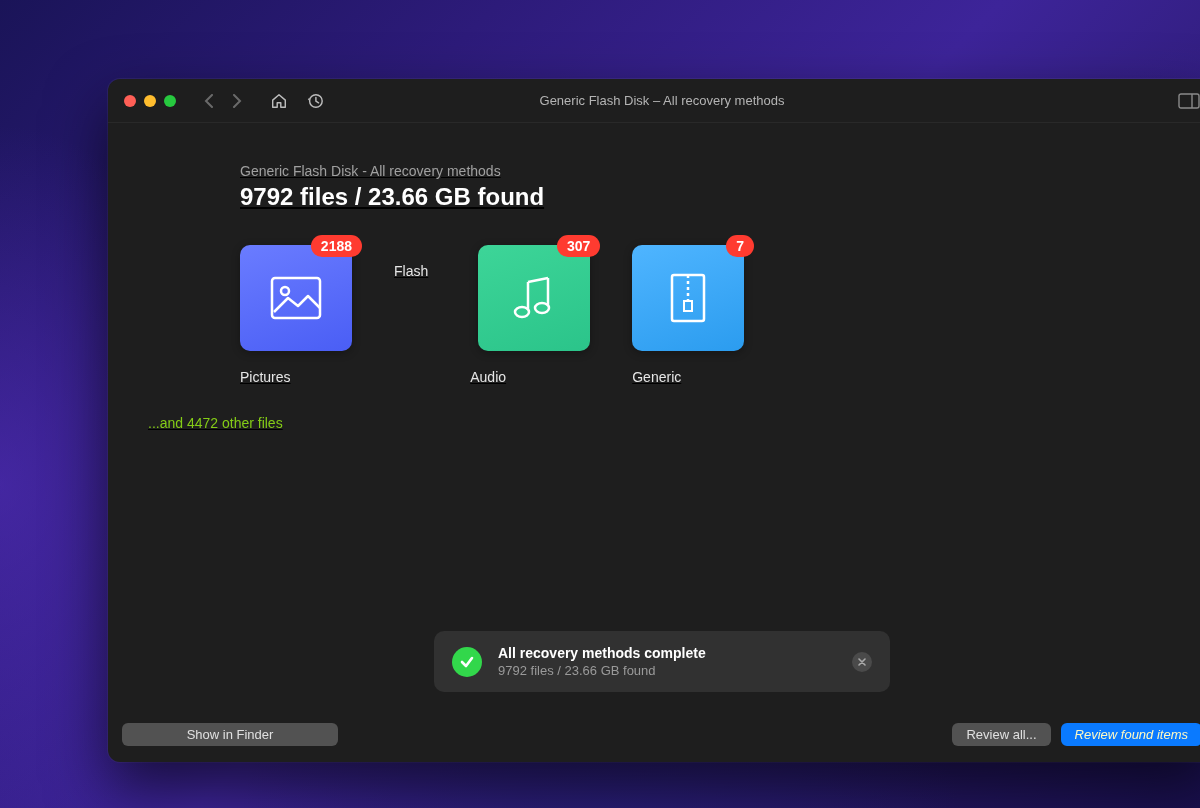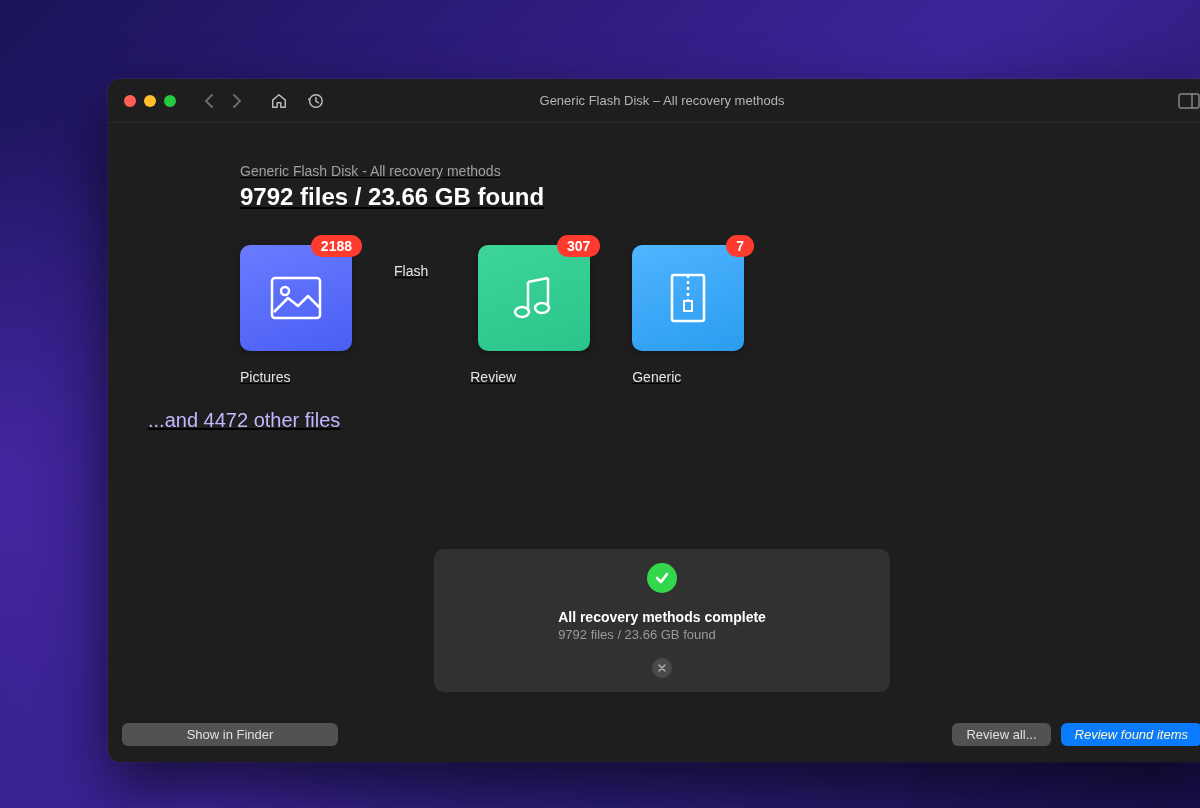--- a/index.html
+++ b/index.html
@@ -116,38 +116,37 @@
   border-radius: 14px;
   min-width: 28px;
   text-align: center;
 }
 .cat-label {
   color: #e6e6e6;
   font-size: 14px;
   margin-top: 18px;
 }
 .other-files {
-  color: #c4b5fd;
-  font-size: 20px;
-  margin-top: 24px;
+  color: #84cc16;
+  font-size: 14px;
+  margin-top: 30px;
   margin-left: -92px;
 }
 .toast {
   position: absolute;
   left: 50%;
   transform: translateX(-50%);
   bottom: 70px;
   width: 456px;
   background: #313131;
   border-radius: 10px;
   padding: 14px 18px;
   display: flex;
   align-items: center;
   gap: 16px;
-  flex-direction: column;
 }
 .check-circle {
   width: 30px;
   height: 30px;
   background: #32d74b;
   border-radius: 50%;
   display: flex;
   align-items: center;
   justify-content: center;
   flex-shrink: 0;
@@ -257,21 +256,21 @@
         <div class="tile audio">
           <svg width="44" height="48" viewBox="0 0 44 48">
             <path d="M16 8 V36" stroke="#fff" stroke-width="2.5" fill="none"></path>
             <path d="M36 4 V32" stroke="#fff" stroke-width="2.5" fill="none"></path>
             <path d="M16 8 L36 4" stroke="#fff" stroke-width="2.5" fill="none"></path>
             <ellipse cx="10" cy="38" rx="7" ry="5" fill="none" stroke="#fff" stroke-width="2.5"></ellipse>
             <ellipse cx="30" cy="34" rx="7" ry="5" fill="none" stroke="#fff" stroke-width="2.5"></ellipse>
           </svg>
           <div class="badge">307</div>
         </div>
-        <div class="cat-label">Review</div>
+        <div class="cat-label">Audio</div>
       </div>
 
 
       <div class="cat">
         <div class="tile archives">
           <svg width="40" height="50" viewBox="0 0 40 50">
             <rect x="4" y="2" width="32" height="46" rx="2" fill="none" stroke="#fff" stroke-width="2.5"></rect>
             <line x1="20" y1="2" x2="20" y2="28" stroke="#fff" stroke-width="2.5" stroke-dasharray="3 3"></line>
             <rect x="16" y="28" width="8" height="10" fill="none" stroke="#fff" stroke-width="2"></rect>
           </svg>

